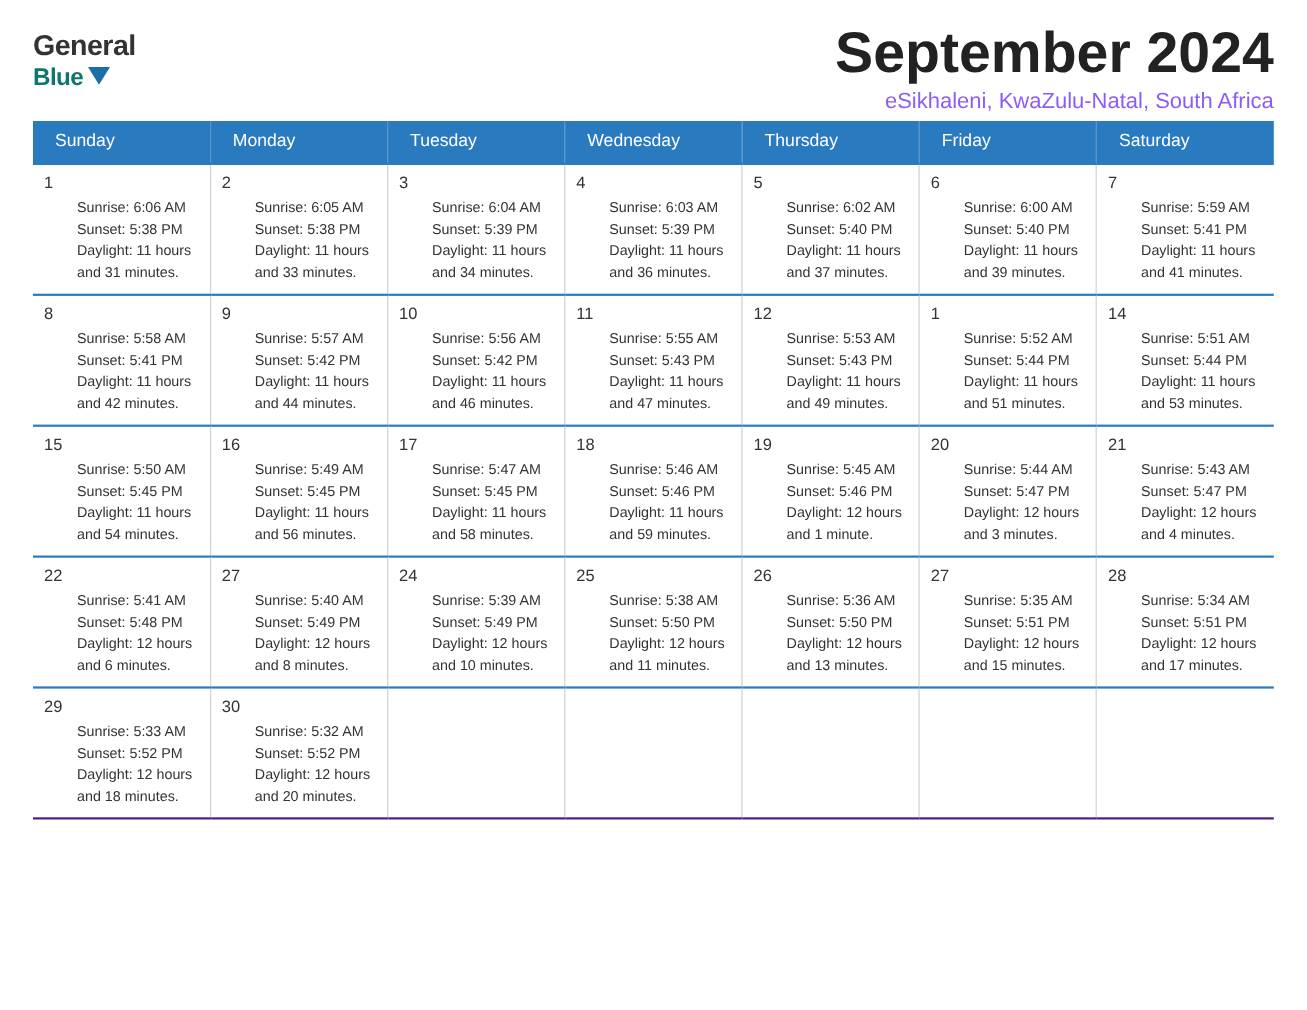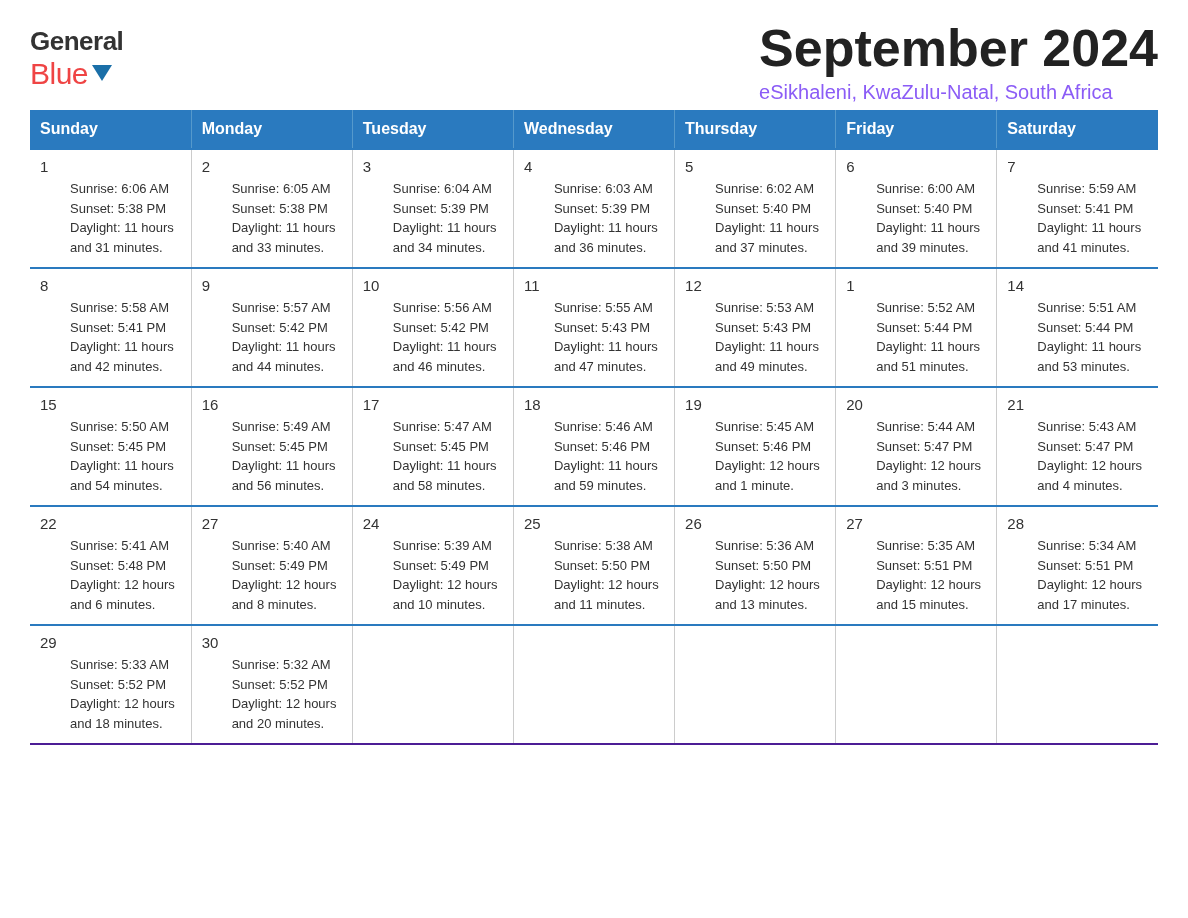--- a/index.html
+++ b/index.html
@@ -22,60 +22,61 @@
       align-items: flex-start;
       padding-top: 6px;
     }
     .logo-general {
       font-size: 26px;
       font-weight: bold;
       color: #333;
       letter-spacing: -0.5px;
     }
     .logo-blue {
-      font-size: 30px;
-      font-weight: normal;
-      color: #ef4444;
+      font-size: 22px;
+      font-weight: bold;
+      color: #0f766e;
       letter-spacing: -0.5px;
       display: flex;
       align-items: center;
     }
     .logo-triangle {
       width: 0;
       height: 0;
       border-left: 10px solid transparent;
       border-right: 10px solid transparent;
       border-top: 16px solid #1a6fa8;
       margin-left: 4px;
       margin-bottom: 2px;
     }
     .title-area {
+      text-align: right;
     }
     .month-title {
       font-size: 52px;
       font-weight: bold;
       color: #222;
       line-height: 1.1;
     }
     .location-title {
       font-size: 20px;
       color: #8b5cf6;
       margin-top: 4px;
     }
     .calendar {
       width: 100%;
       border-collapse: collapse;
     }
     .calendar thead th {
       background: #2a7abf;
       color: #ffffff;
-      padding: 10px 10px;
+      padding: 10px 20px;
       text-align: left;
       font-size: 16px;
-      font-weight: bold;
+      font-weight: normal;
       border-right: 1px solid #5599cc;
     }
     .calendar thead th:last-child {
       border-right: none;
     }
     .calendar tbody td {
       vertical-align: top;
       padding: 8px 10px 10px 10px;
       border-top: 2px solid #2a7abf;
       border-right: 1px solid #cccccc;

